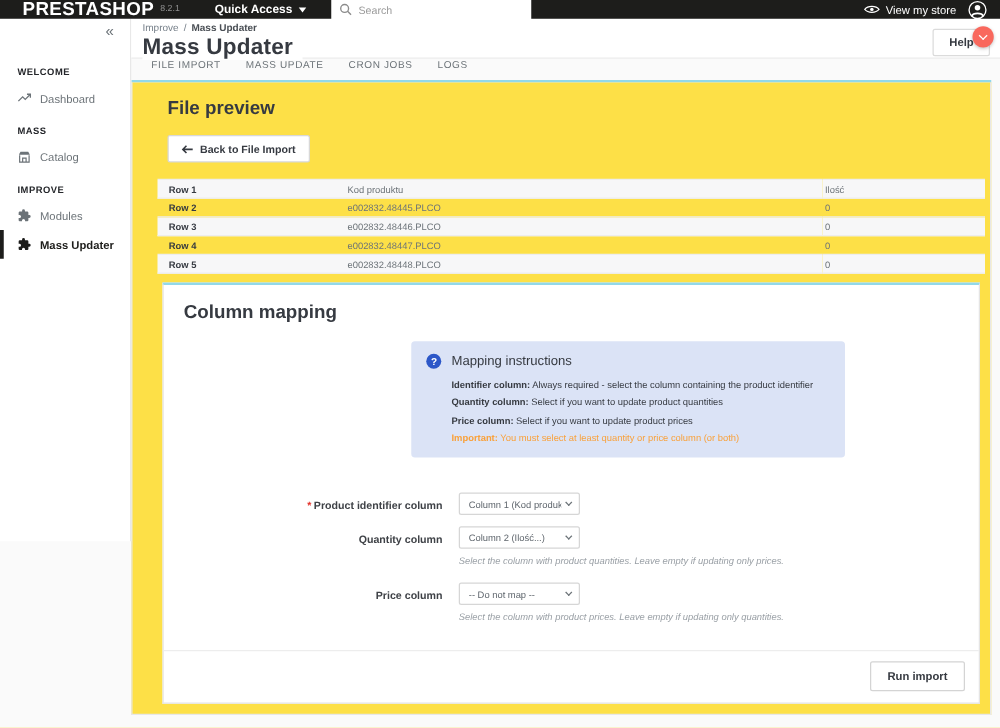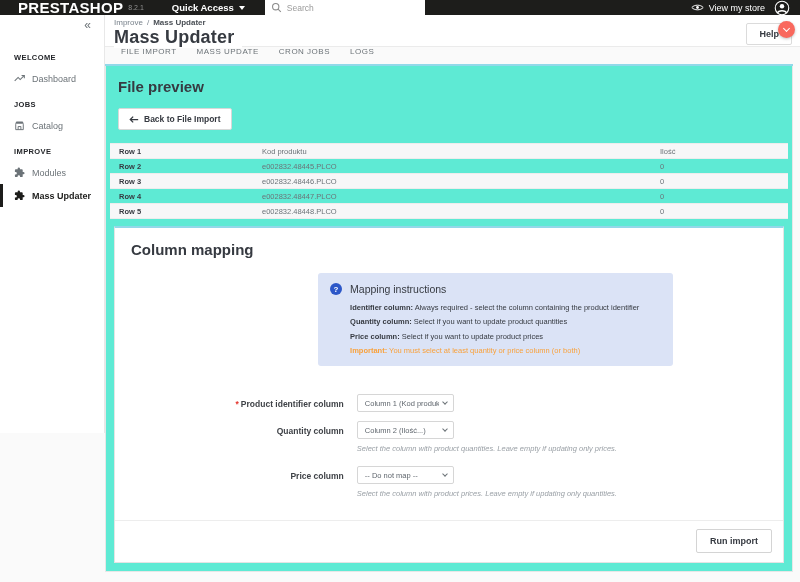--- a/index.html
+++ b/index.html
@@ -63,22 +63,22 @@
               font-weight:700; color:#363a41; padding:5px 12px; cursor:pointer;
               font-family:inherit; }
 
   
   .tabs { display:flex; align-items:flex-end; height:32px; padding-left:6px;
           margin-right:7px; border-bottom:2px solid #92d8e9;text-align:center; }
   .tab { font-size:8px; color:#6c7378; letter-spacing:.5px; padding:0 10px 8px;
          cursor:pointer; }
 
   
-  .panel { background:#5eead4; border:1px solid #e7e7e7; border-top:none;
-           margin-right:7px; padding-bottom:8px; }
+  .panel { background:#fde047; border:1px solid #e7e7e7; border-top:none;
+           margin-right:7px; padding-bottom:8px;padding-left:16px; }
   .section-title { font-size:15px; font-weight:700; color:#363a41;
                    margin:12px 0 13px 12px; }
   .back-btn { margin:0 0 13px 12px; display:inline-flex; align-items:center; gap:5px;
               background:#fff; border:1px solid #d8d8d8; border-radius:2px;
               padding:5px 10px; font-size:8.5px; font-weight:700; color:#363a41;
               cursor:pointer; font-family:inherit; }
   .preview-table { width:calc(100% - 8px); margin:0 4px; border-collapse:collapse;
                    font-size:7.5px; color:#6c7378; }
   .preview-table tr { border-top:1px solid #ededed; }
   .preview-table tr:last-child { border-bottom:1px solid #ededed; }
@@ -175,21 +175,21 @@
       <nav>
         <div class="sec-label">WELCOME</div>
         <div class="side-item">
           <svg viewBox="0 0 16 16">
             <polyline points="1,11.5 6,6.5 9,9.5 15,3.5" fill="none" stroke="#6c7378" stroke-width="1.5"></polyline>
             <polyline points="11,3.5 15,3.5 15,7.5" fill="none" stroke="#6c7378" stroke-width="1.5"></polyline>
           </svg>
           <span>Dashboard</span>
         </div>
 
-        <div class="sec-label">JOBS</div>
+        <div class="sec-label">MASS</div>
         <div class="side-item">
           <svg viewBox="0 0 16 16">
             <path d="M2.5 6 V14 H13.5 V6" fill="none" stroke="#6c7378" stroke-width="1.4"></path>
             <path d="M1.5 5.5 L3.5 2 H12.5 L14.5 5.5 Z" fill="#6c7378"></path>
             <path d="M6 14 V9.5 H10 V14" fill="none" stroke="#6c7378" stroke-width="1.4"></path>
           </svg>
           <span>Catalog</span>
         </div>
 
         <div class="sec-label">IMPROVE</div>

